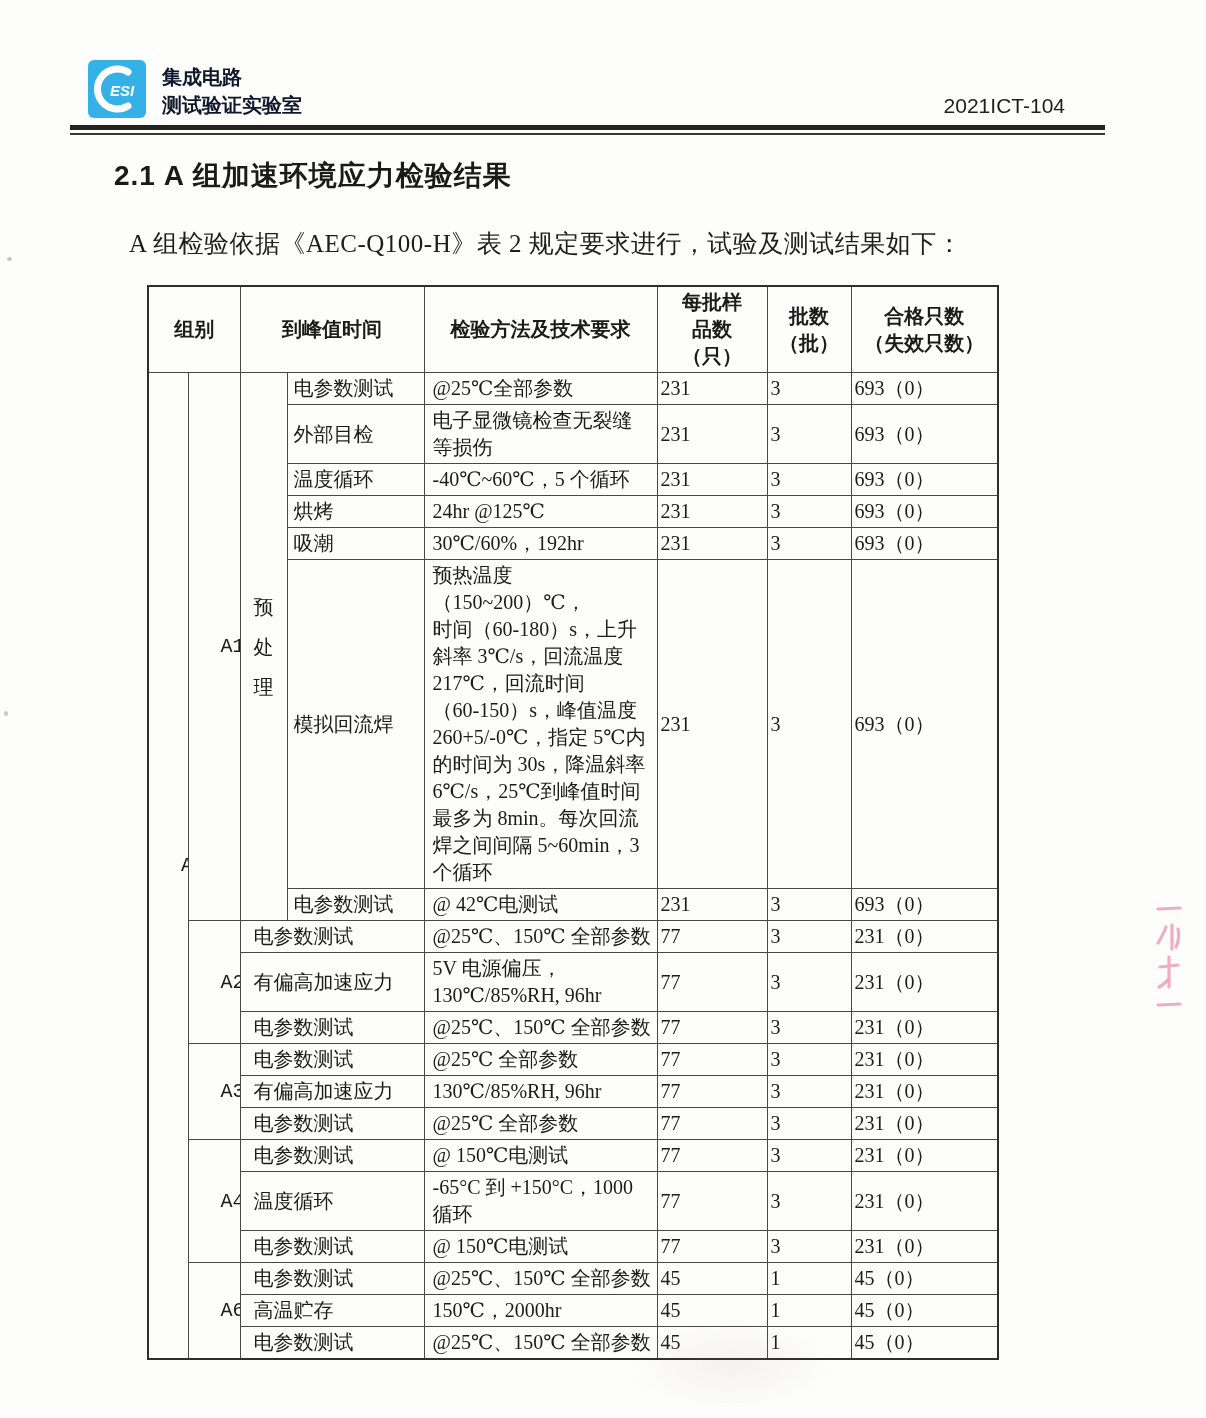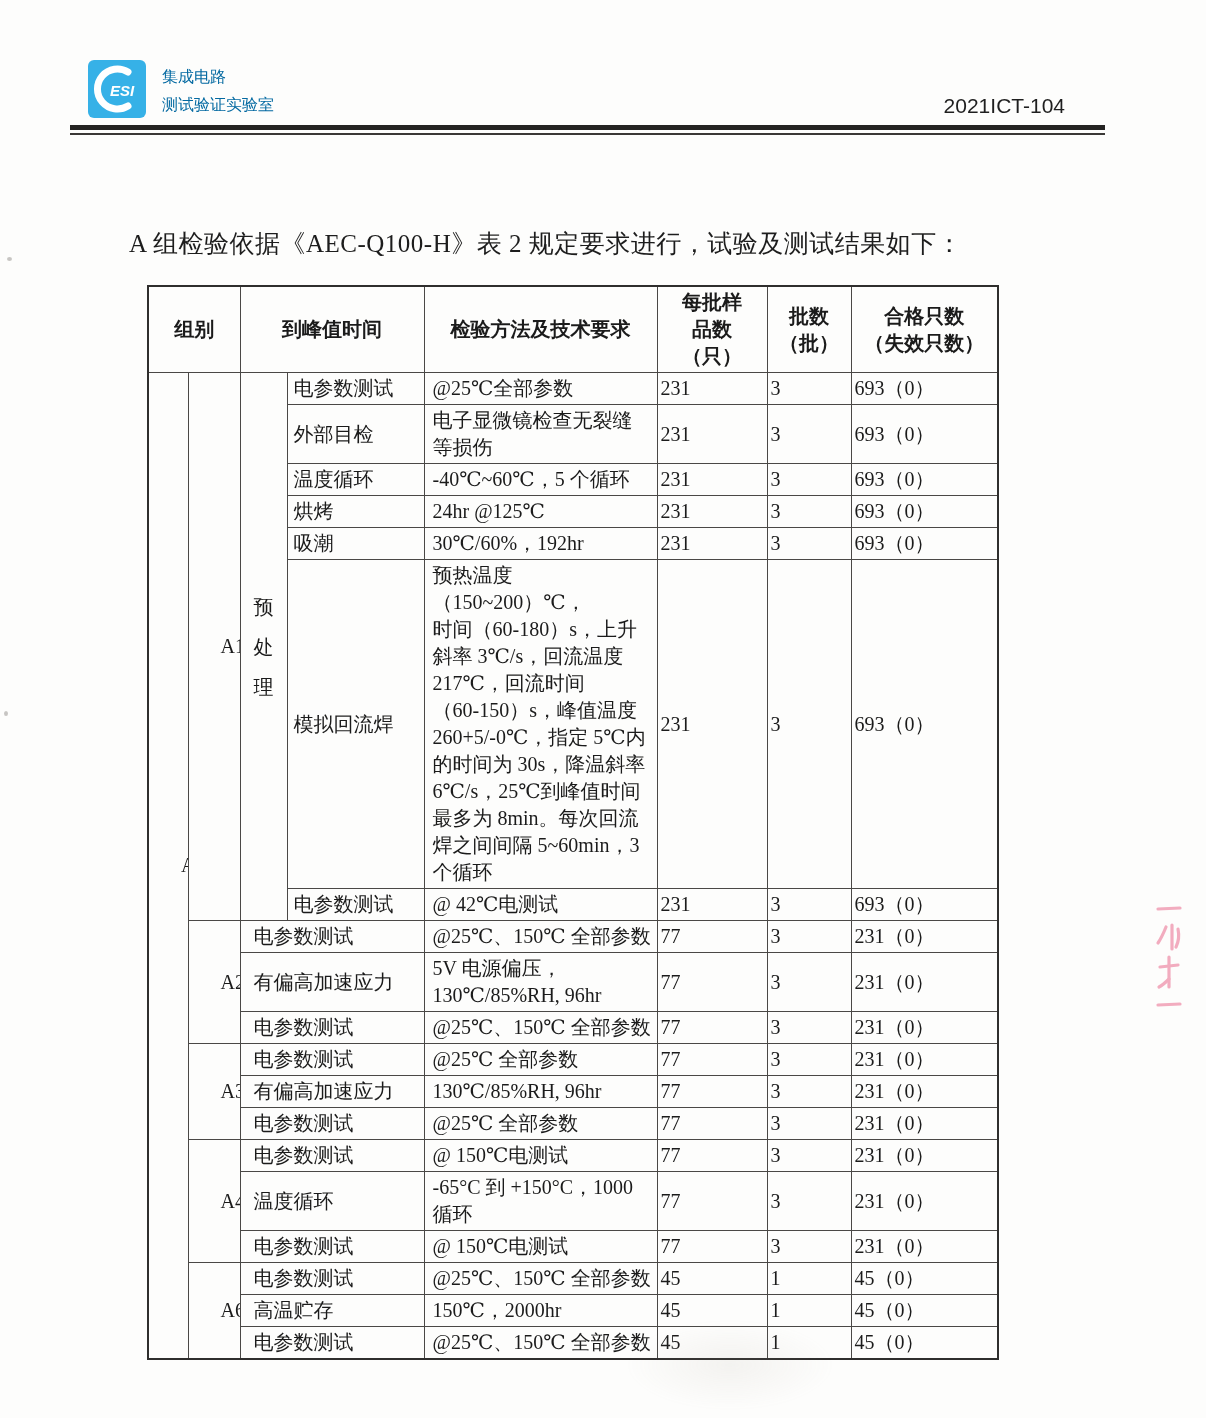--- a/index.html
+++ b/index.html
@@ -15,21 +15,21 @@
     position:absolute;inset:0;
     background:#fdfdfc;
   }
   
   .logo{
     position:absolute;left:88px;top:60px;width:58px;height:58px;
   }
   .lab-name{
     position:absolute;left:162px;top:63px;
     font-family:"Liberation Sans","DejaVu Sans",sans-serif;
-    font-weight:normal;font-size:16px;line-height:28px;color:#0369a1;
+    font-weight:bold;font-size:20px;line-height:28px;color:#0f172a;
   }
   .report-title{
     position:absolute;left:0;right:0;top:80px;text-align:center;
     font-family:"Liberation Sans","DejaVu Sans",sans-serif;
     font-weight:bold;font-size:25px;letter-spacing:13px;color:#1f1f1f;
   }
   .report-no{
     position:absolute;right:141px;top:94px;
     font-family:"Liberation Sans","DejaVu Sans",sans-serif;
     font-size:21px;color:#1f1f1f;
@@ -60,21 +60,21 @@
     border:1.6px solid #4a4846;
     vertical-align:middle;
     line-height:27px;
     padding:2px 3px;
     overflow:hidden;
   }
   .results-table th{
     font-weight:bold;font-size:20px;text-align:center;
     height:80px;white-space:pre-line;line-height:27px;
   }
-  td.grp{text-align:right;font-family:Liberation Serif, serif;padding-left:32px;}
+  td.grp{text-align:right;font-family:Liberation Mono, monospace;padding-left:32px;}
   td.vert{text-align:center;white-space:pre-line;line-height:40px;}
   td.item{text-align:left;padding-left:6px;}
   td.item2{text-align:left;padding-left:13px;}
   td.method{text-align:left;padding-left:8px;padding-right:5px;white-space:pre-line;}
   td.num{}
   
   .seal-fragment{
     position:absolute;left:1150px;top:905px;width:36px;height:105px;
     opacity:0.75;
   }
@@ -97,20 +97,21 @@
     <path d="M 40 12 A 20 20 0 1 0 40 46" fill="none" stroke="#ffffff" stroke-width="7" stroke-linecap="round"></path>
     <text x="22" y="36" font-family="Liberation Sans, sans-serif" font-size="15" font-weight="bold" font-style="italic" fill="#ffffff">ESI</text>
   </svg>
   <div class="lab-name">
     <div>集成电路</div>
     <div>测试验证实验室</div>
   </div>
   <div class="report-no">2021ICT-104</div>
   <div class="header-rule"></div>
 
+  <div class="section-title">2.1 A 组加速环境应力检验结果</div>
   <div class="intro">A 组检验依据《AEC-Q100-H》表 2 规定要求进行，试验及测试结果如下：</div>
 
   <table class="results-table">
     <colgroup>
       <col style="width:40px">
         <col style="width:52px">
         <col style="width:47px">
         <col style="width:137px">
       <col style="width:233px">
         <col style="width:110px">

